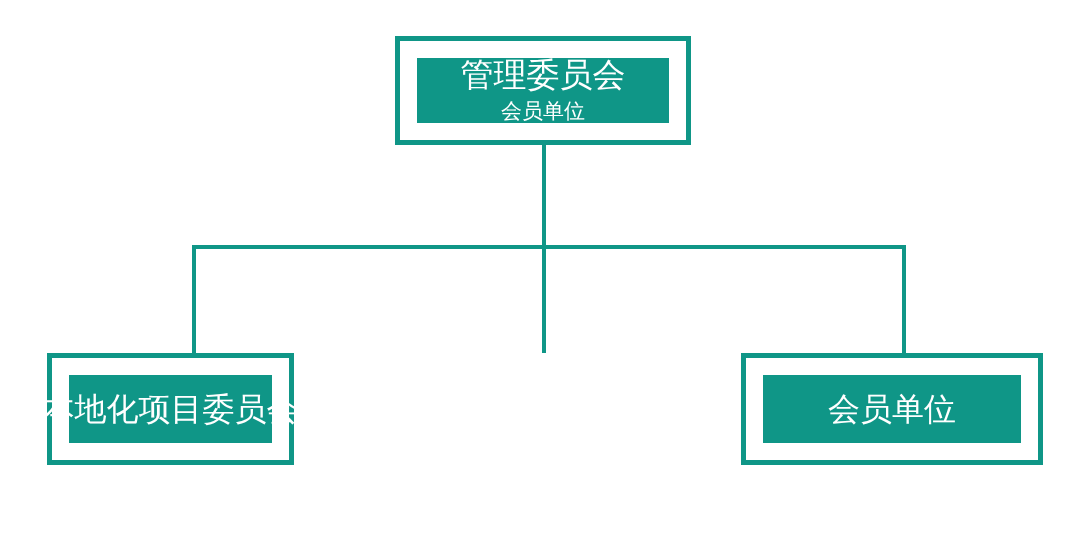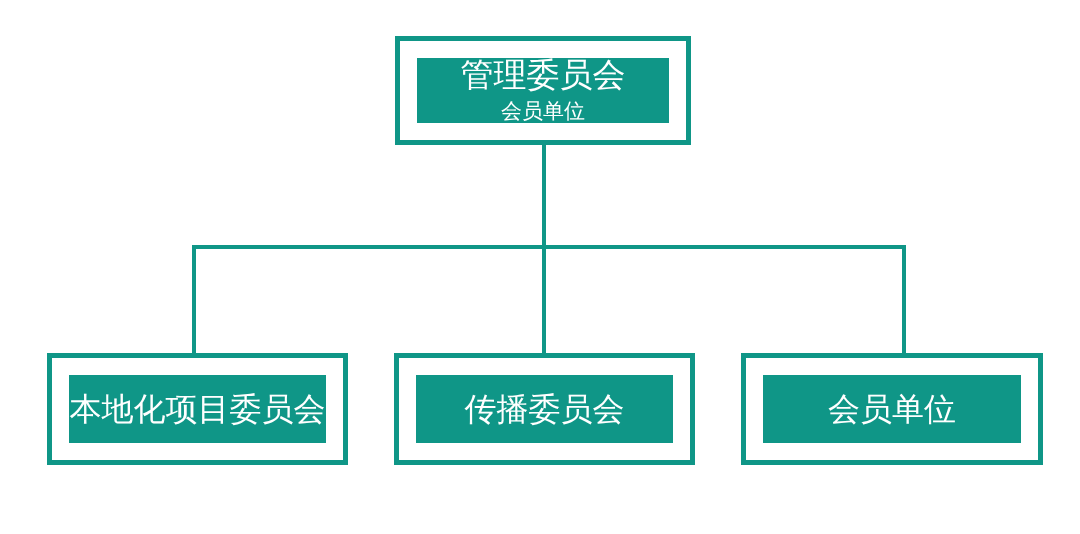--- a/index.html
+++ b/index.html
@@ -40,21 +40,21 @@
     height: 100%;
     background: var(--accent);
     color: var(--text-on-accent);
     display: flex;
     flex-direction: column;
     align-items: center;
     justify-content: center;
     text-align: center;
   }
   .node-root  { left: 395px; top: 36px;  width: 296px; height: 109px; }
-  .node-child-0 { left: 47px;  top: 353px; width: 301px; height: 112px; }
+  .node-child-0 { left: 47px;  top: 353px; width: 247px; height: 112px; }
   .node-child-1 { left: 394px; top: 353px; width: 301px; height: 112px; }
   .node-child-2 { left: 741px; top: 353px; width: 302px; height: 112px; }
   .node-title {
     font-size: 33px;
     line-height: 1.15;
     white-space: nowrap;
   }
   .node-subtitle {
     font-size: 21px;
     line-height: 1.3;
@@ -83,25 +83,20 @@
       <div class="node-subtitle">会员单位</div>
     </div>
   </div>
 
   <div class="node node-child-0">
     <div class="node-inner">
       <div class="node-label">本地化项目委员会</div>
     </div>
   </div>
 
-  <div class="node node-child-1">
-    <div class="node-inner">
-      <div class="node-label">传播委员会</div>
-    </div>
-  </div>
 
   <div class="node node-child-2">
     <div class="node-inner">
       <div class="node-label">会员单位</div>
     </div>
   </div>
 
 </div>
 
 </body></html>

